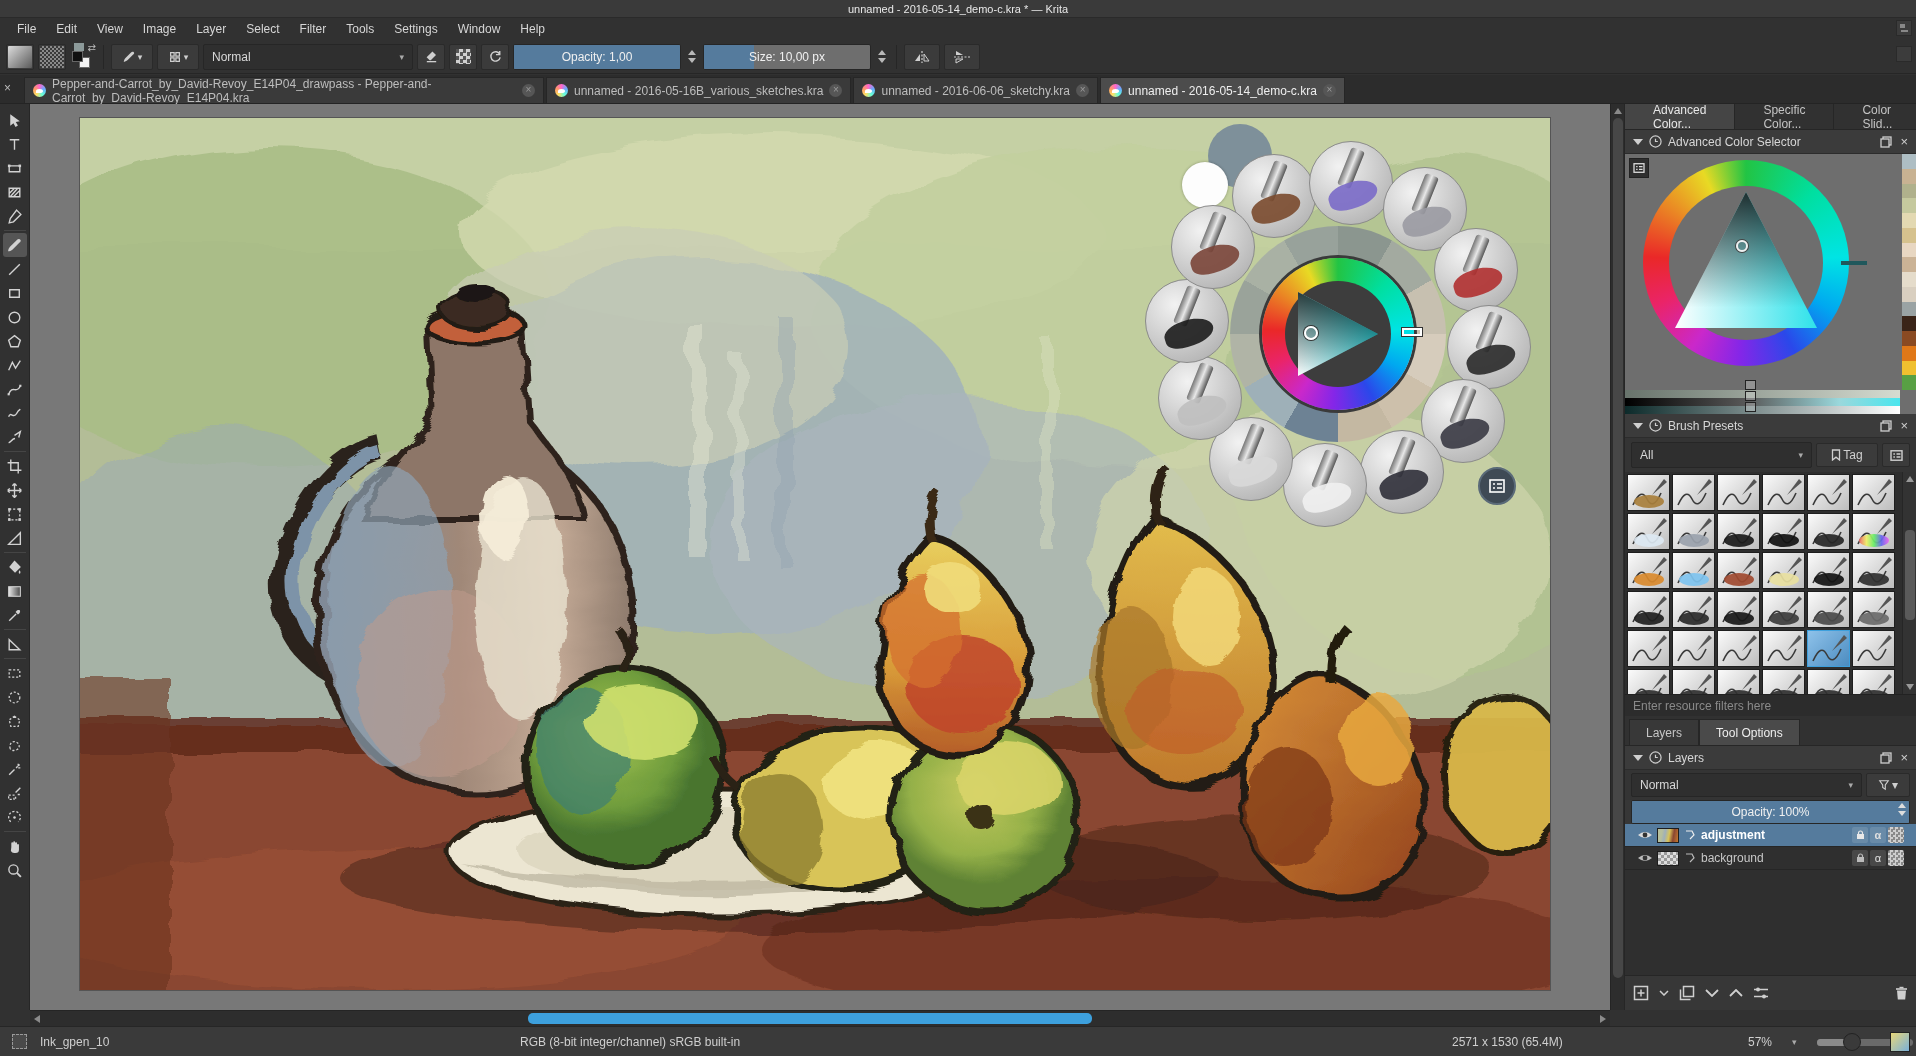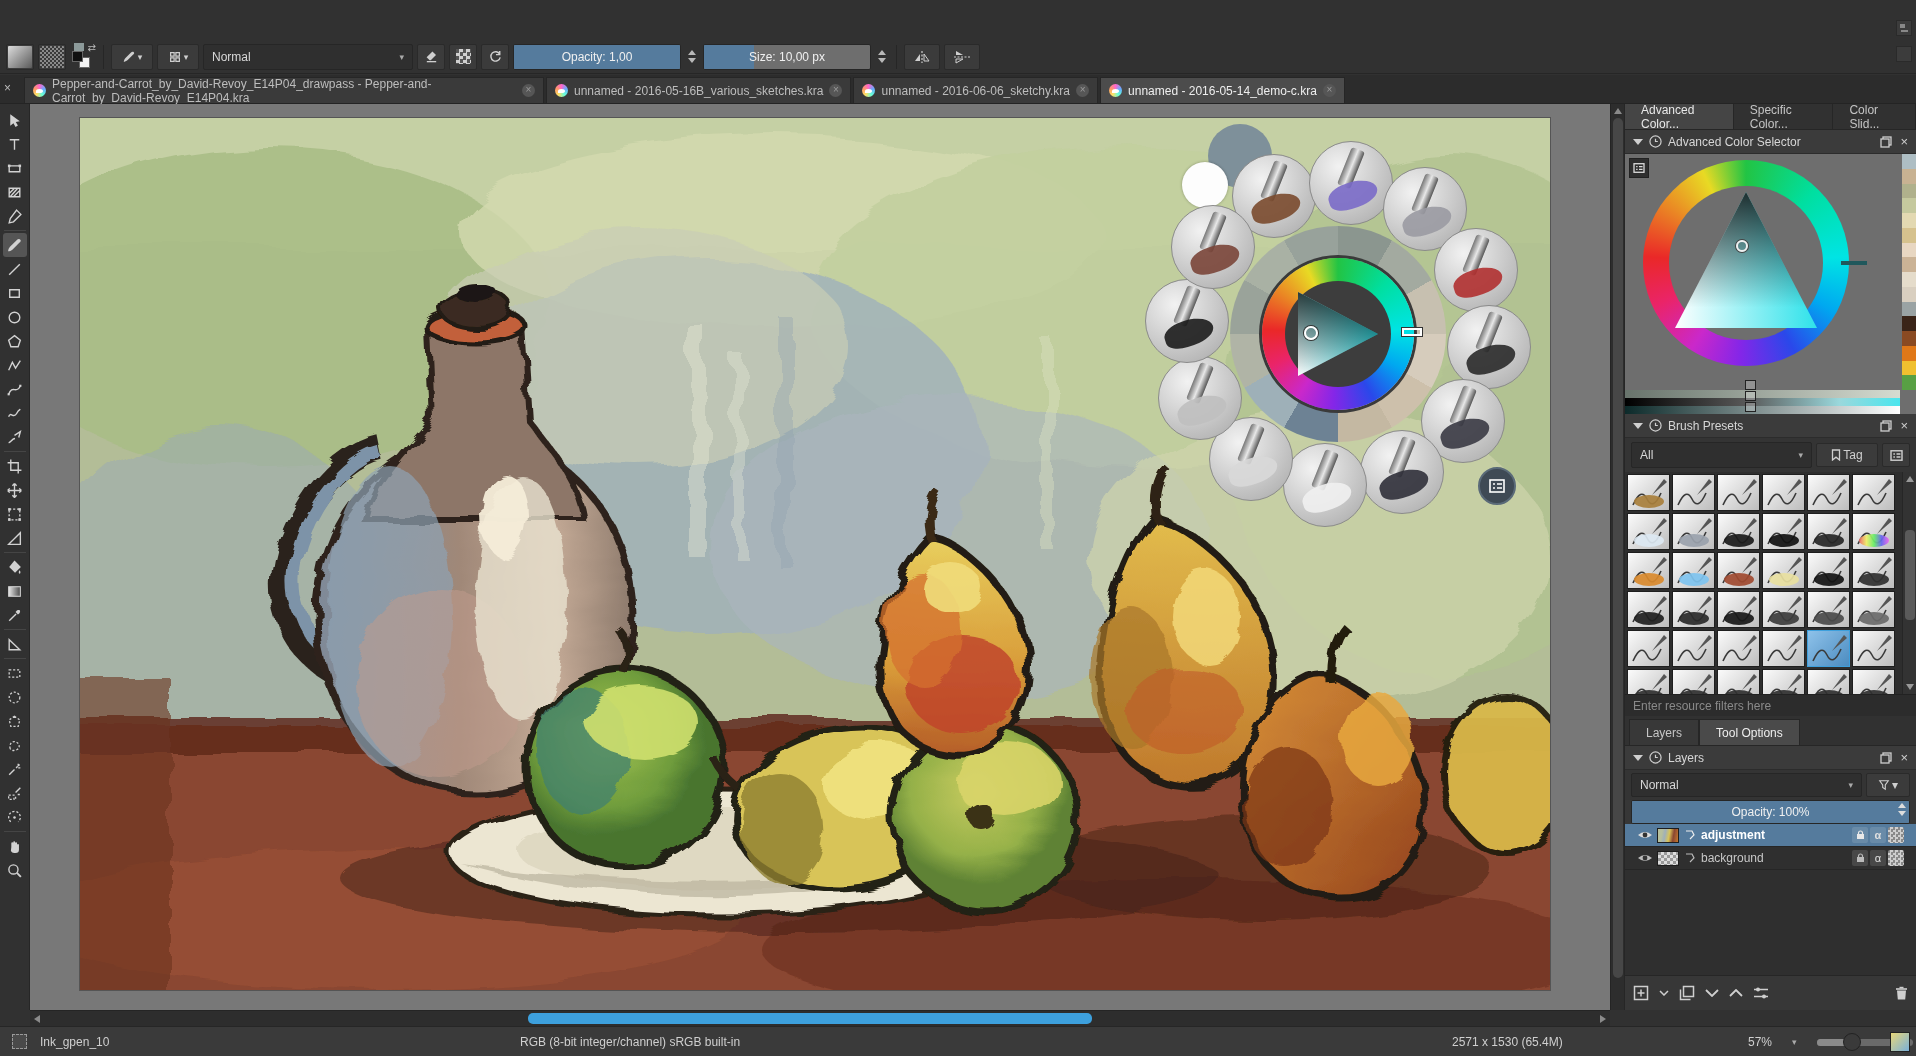--- a/index.html
+++ b/index.html
@@ -85,21 +85,21 @@
   .pp-preset { position:absolute; width:84px; height:84px; border-radius:50%; background:radial-gradient(circle at 35% 30%,#f2f2f2,#b9b9b9 75%,#9d9d9d); border:1px solid #8a8a8a; overflow:hidden; }
   .pp-preset .blob { position:absolute; left:18px; top:40px; width:50px; height:26px; border-radius:50% 60% 55% 45%; transform:rotate(-18deg); opacity:.9; }
   .pp-preset .stick { position:absolute; left:34px; top:6px; width:14px; height:40px; background:linear-gradient(90deg,#777,#e8e8e8,#555); transform:rotate(22deg); border-radius:3px; }
   .pp-curcol { position:absolute; left:100px; top:20px; width:64px; height:64px; border-radius:50%; }
   .pp-white { position:absolute; left:74px; top:58px; width:46px; height:46px; border-radius:50%; background:#fdfdfd; box-shadow:0 0 3px rgba(0,0,0,.3); }
   .canvas-popup-btn { position:absolute; left:1398px; top:349px; width:38px; height:38px; border-radius:50%; background:#3f4a55; border:2px solid #5a6a78; display:flex; align-items:center; justify-content:center; }
 
   
   .sidebar { width:292px; background:#373737; border-left:1px solid #262626; display:flex; flex-direction:column; }
   .dock-tabs { height:26px; display:flex; background:#313131; border-bottom:1px solid #262626; }
-  .dock-tab { padding:0 16px; display:flex; align-items:center; font-size:12px; color:#c4c4c4; border-right:1px solid #262626; }
+  .dock-tab { padding:0 28px; display:flex; align-items:center; font-size:12px; color:#c4c4c4; border-right:1px solid #262626; }
   .dock-tab.active { background:#454545; color:#e8e8e8; }
   .docker-header { height:24px; display:flex; align-items:center; gap:6px; padding:0 8px; background:#3b3b3b; border-bottom:1px solid #2c2c2c; font-size:12px; color:#d6d6d6; }
   .dh-caret { width:0; height:0; border-left:5px solid transparent; border-right:5px solid transparent; border-top:6px solid #cfcfcf; }
   .dh-right { margin-left:auto; display:flex; gap:8px; align-items:center; color:#cfcfcf; }
 
   .acs-body { height:260px; position:relative; background:#6e6e6e; }
   .acs-settings { position:absolute; left:4px; top:4px; width:20px; height:20px; background:#2f2f2f; border:1px solid #222; display:flex; align-items:center; justify-content:center; }
   .acs-wheel { position:absolute; left:18px; top:6px; width:206px; height:206px; border-radius:50%;
     background:conic-gradient(#22c444,#00dfa0 12%,#00e4e4 24%,#00a8f0 33%,#2a48ea 42%,#8426e8 51%,#ca28ca 59%,#ea2468 68%,#ea2828 76%,#ea8824 85%,#e8da24 93%,#22c444); }
   .acs-wheel .inner { position:absolute; left:26px; top:26px; width:154px; height:154px; border-radius:50%; background:#6e6e6e; }
@@ -164,21 +164,37 @@
   .sb-slider { position:relative; width:96px; height:7px; background:#6a6a6a; border-radius:4px; }
   .sb-slider .fill { position:absolute; left:0; top:0; bottom:0; width:34px; background:#8a8a8a; border-radius:4px; }
   .sb-slider .knob { position:absolute; left:26px; top:-6px; width:18px; height:18px; border-radius:50%; background:#3a3a3a; border:1px solid #222; }
   .sb-icon { position:absolute; right:6px; top:5px; width:20px; height:20px; background:linear-gradient(135deg,#e8d77a,#7ab0d8); border:1px solid #222; }
 </style>
 </head>
 <body>
 
 <div id="app">
 
-
+  <div class="titlebar">
+    <span>unnamed - 2016-05-14_demo-c.kra * — Krita</span>
+  </div>
+
+  <div class="menubar">
+    <span class="menu-item">File</span>
+    <span class="menu-item">Edit</span>
+    <span class="menu-item">View</span>
+    <span class="menu-item">Image</span>
+    <span class="menu-item">Layer</span>
+    <span class="menu-item">Select</span>
+    <span class="menu-item">Filter</span>
+    <span class="menu-item">Tools</span>
+    <span class="menu-item">Settings</span>
+    <span class="menu-item">Window</span>
+    <span class="menu-item">Help</span>
+  </div>
   <div class="menu-corner"></div>
 
   <div class="toolbar">
     <div class="tbtn">
         <div class="swatch-grad"></div>
       </div>
     <div class="tbtn">
         <div class="swatch-pat"></div>
       </div>
     <div class="fgbg">

